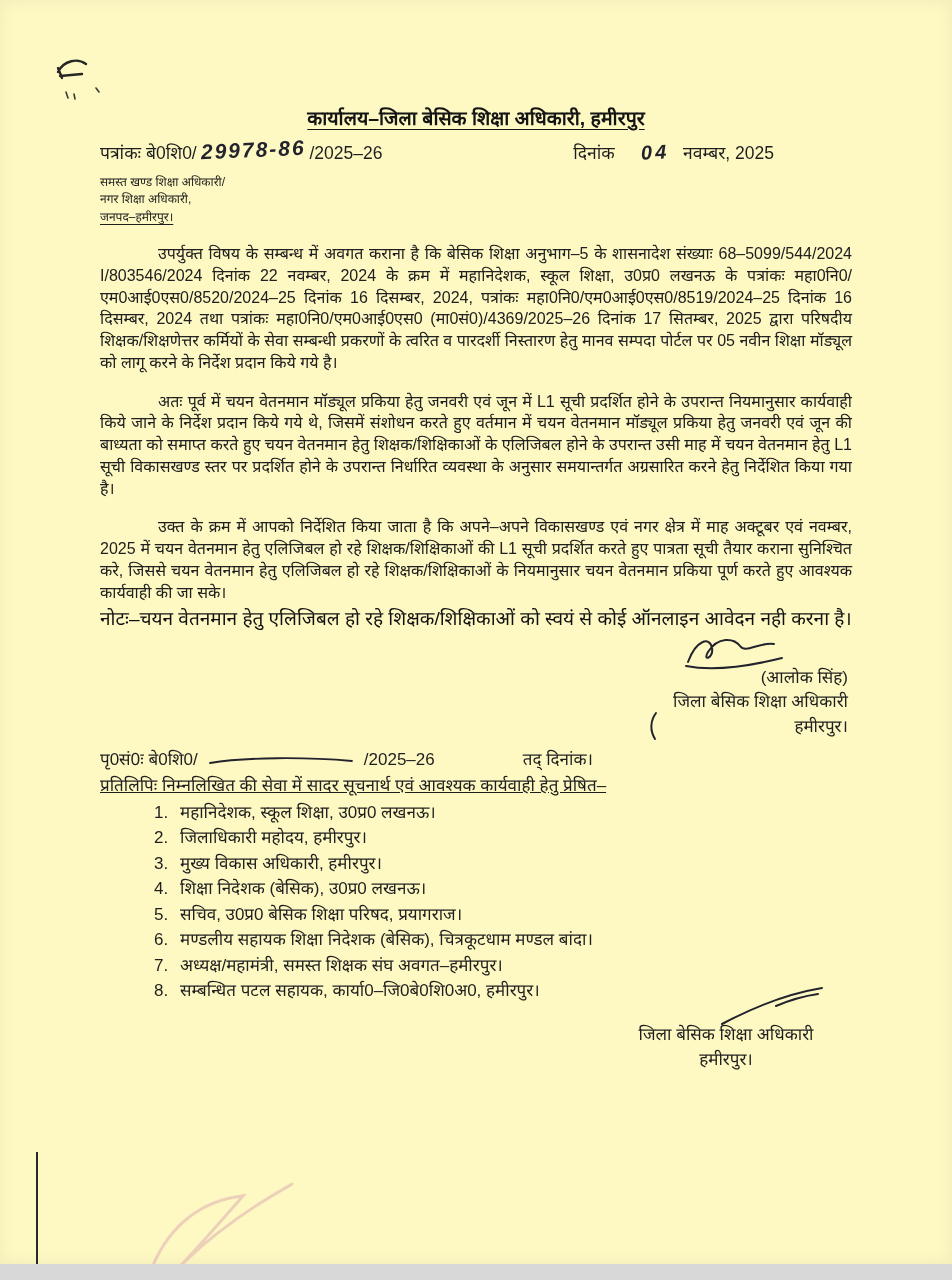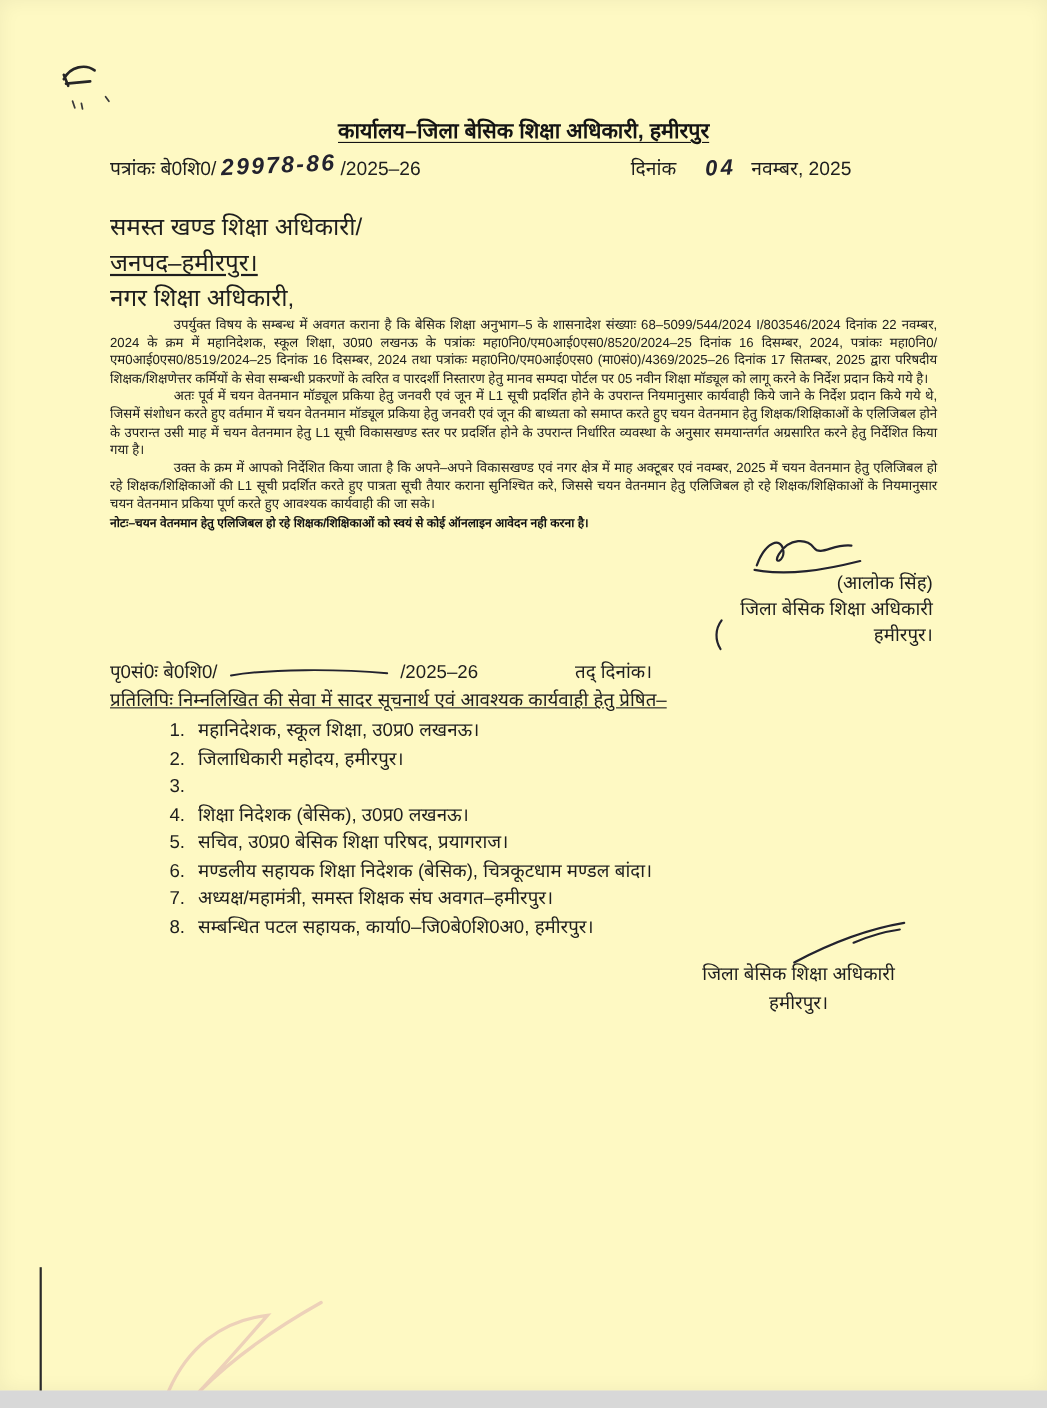--- a/index.html
+++ b/index.html
@@ -32,32 +32,32 @@
   }
   .hw-num {
     font-size:21px; transform:rotate(-2.5deg) translateY(-2px);
     letter-spacing:2px; margin:0 4px;
   }
   .hw-date {
     font-size:20px; transform:rotate(-3deg); letter-spacing:3px;
     margin:0 14px 0 26px;
   }
 
-  .addr { margin-top:26px; font-size:22px; line-height:1.45; }
+  .addr { margin-top:10px; font-size:12px; line-height:1.45; }
   .addr .underlined { text-decoration:underline; text-underline-offset:3px; display:inline-block; }
 
   .subject { margin-top:32px; font-size:17.5px; }
 
   .para {
-    font-size:12px; line-height:1.36;
+    margin-top:17px; font-size:16px; line-height:1.36;
     text-align:justify; text-indent:58px; color:#202020;
   }
   .note {
-    margin-top:3px; font-size:11px; line-height:1.36;
-    text-align:justify; font-weight:700; color:#101010;
+    margin-top:3px; font-size:19px; line-height:1.36;
+    text-align:justify; font-weight:400; color:#101010;
   }
 
   .sig-block {
     position:relative; width:230px; margin:34px 4px 0 auto;
     text-align:right; font-size:17px; line-height:1.42;
   }
   .sig-scribble-1 { position:absolute; top:-34px; left:64px; }
   .sig-place-row { position:relative; }
   .pen-tick { position:absolute; left:28px; top:-4px; }
 
@@ -111,22 +111,22 @@
       </span>
       <span class="ref-right">
         <span>दिनांक</span>
         <span class="hw hw-date">04</span>
         <span>नवम्बर, 2025</span>
       </span>
     </div>
 
     <div class="addr">
       <div>समस्त खण्ड शिक्षा अधिकारी/</div>
+      <div>नगर शिक्षा अधिकारी,</div>
       <div><span class="underlined">जनपद–हमीरपुर।</span></div>
-      <div>नगर शिक्षा अधिकारी,</div>
     </div>
 
 
     <p class="para">उपर्युक्त विषय के सम्बन्ध में अवगत कराना है कि बेसिक शिक्षा अनुभाग–5 के शासनादेश संख्याः 68–5099/544/2024 I/803546/2024 दिनांक 22 नवम्बर, 2024 के क्रम में महानिदेशक, स्कूल शिक्षा, उ0प्र0 लखनऊ के पत्रांकः महा0नि0/एम0आई0एस0/8520/2024–25 दिनांक 16 दिसम्बर, 2024, पत्रांकः महा0नि0/एम0आई0एस0/8519/2024–25 दिनांक 16 दिसम्बर, 2024 तथा पत्रांकः महा0नि0/एम0आई0एस0 (मा0सं0)/4369/2025–26 दिनांक 17 सितम्बर, 2025 द्वारा परिषदीय शिक्षक/शिक्षणेत्तर कर्मियों के सेवा सम्बन्धी प्रकरणों के त्वरित व पारदर्शी निस्तारण हेतु मानव सम्पदा पोर्टल पर 05 नवीन शिक्षा मॉड्यूल को लागू करने के निर्देश प्रदान किये गये है।</p>
     <p class="para">अतः पूर्व में चयन वेतनमान मॉड्यूल प्रकिया हेतु जनवरी एवं जून में L1 सूची प्रदर्शित होने के उपरान्त नियमानुसार कार्यवाही किये जाने के निर्देश प्रदान किये गये थे, जिसमें संशोधन करते हुए वर्तमान में चयन वेतनमान मॉड्यूल प्रकिया हेतु जनवरी एवं जून की बाध्यता को समाप्त करते हुए चयन वेतनमान हेतु शिक्षक/शिक्षिकाओं के एलिजिबल होने के उपरान्त उसी माह में चयन वेतनमान हेतु L1 सूची विकासखण्ड स्तर पर प्रदर्शित होने के उपरान्त निर्धारित व्यवस्था के अनुसार समयान्तर्गत अग्रसारित करने हेतु निर्देशित किया गया है।</p>
     <p class="para">उक्त के क्रम में आपको निर्देशित किया जाता है कि अपने–अपने विकासखण्ड एवं नगर क्षेत्र में माह अक्टूबर एवं नवम्बर, 2025 में चयन वेतनमान हेतु एलिजिबल हो रहे शिक्षक/शिक्षिकाओं की L1 सूची प्रदर्शित करते हुए पात्रता सूची तैयार कराना सुनिश्चित करे, जिससे चयन वेतनमान हेतु एलिजिबल हो रहे शिक्षक/शिक्षिकाओं के नियमानुसार चयन वेतनमान प्रकिया पूर्ण करते हुए आवश्यक कार्यवाही की जा सके।</p>
     <p class="note">नोटः–चयन वेतनमान हेतु एलिजिबल हो रहे शिक्षक/शिक्षिकाओं को स्वयं से कोई ऑनलाइन आवेदन नही करना है।</p>
 
     <div class="sig-block">
       <svg class="sig-scribble-1" width="110" height="40" viewBox="0 0 110 40">
@@ -158,20 +158,21 @@
       <div class="copy-item">
         <span class="copy-num">1.</span>
         <span>महानिदेशक, स्कूल शिक्षा, उ0प्र0 लखनऊ।</span>
       </div>
       <div class="copy-item">
         <span class="copy-num">2.</span>
         <span>जिलाधिकारी महोदय, हमीरपुर।</span>
       </div>
       <div class="copy-item">
         <span class="copy-num">3.</span>
+        <span>मुख्य विकास अधिकारी, हमीरपुर।</span>
       </div>
       <div class="copy-item">
         <span class="copy-num">4.</span>
         <span>शिक्षा निदेशक (बेसिक), उ0प्र0 लखनऊ।</span>
       </div>
       <div class="copy-item">
         <span class="copy-num">5.</span>
         <span>सचिव, उ0प्र0 बेसिक शिक्षा परिषद, प्रयागराज।</span>
       </div>
       <div class="copy-item">

